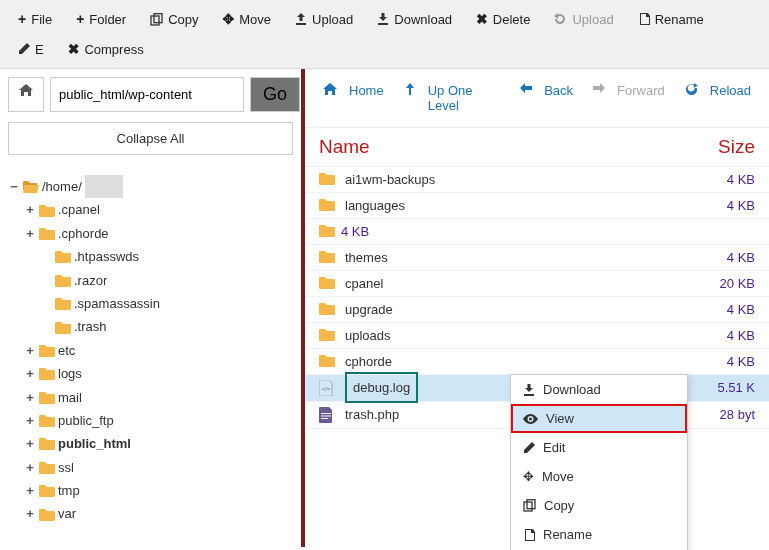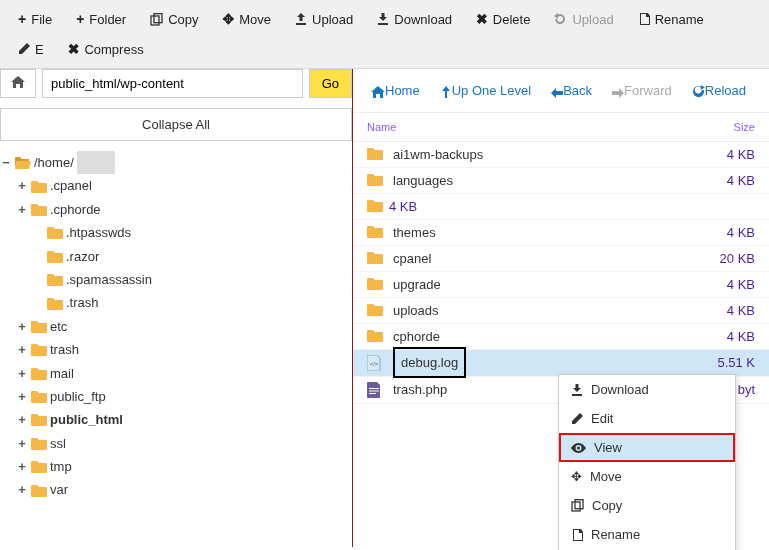--- a/index.html
+++ b/index.html
@@ -2,46 +2,46 @@
 <html><head>
 <meta charset="utf-8">
 <style>
 *{margin:0;padding:0;box-sizing:border-box;font-family:Arial,Helvetica,sans-serif}
 body{background:#fff;font-size:13px;color:#333;width:769px;height:550px;overflow:hidden}
 .toolbar{background:#f0f0f0;border-bottom:1px solid #d9d9d9;padding:6px 8px;display:flex;flex-wrap:wrap;gap:4px}
 .tbtn{display:inline-flex;align-items:center;gap:5px;padding:5px 10px;cursor:pointer;color:#222;font-size:13px}
 .tbtn .ic{font-weight:bold;font-size:14px}
 .tbtn.disabled{color:#999}
 .layout{display:flex;height:calc(100% - 72px)}
-.left{width:353px;border-right:1px solid #7f1d1d;}
+.left{width:305px;border-right:4px solid #7f1d1d;padding:8px}
 .right{flex:1;position:relative}
 .pathbar{display:flex;gap:6px;margin-bottom:10px}
 .home-ic{border:1px solid #ccc;padding:6px 10px;cursor:pointer}
 .path-in{flex:1;border:1px solid #ccc;padding:6px 8px;font-size:13px}
-.gobtn{border:1px solid #ccc;padding:6px 12px;background:#fde047;cursor:pointer;font-size:13px}
-.collapse{border:1px solid #ccc;text-align:center;padding:8px;margin-bottom:10px;cursor:pointer}
+.gobtn{border:1px solid #ccc;padding:6px 12px;background:#737373;cursor:pointer;font-size:18px}
+.collapse{border:1px solid #ccc;text-align:center;padding:8px;margin-bottom:20px;cursor:pointer}
 .tree{font-size:13px;line-height:1.8}
 .tn{display:flex;align-items:center;gap:3px;cursor:pointer;white-space:nowrap}
 .tn .tog{width:12px;text-align:center;color:#555;font-weight:bold}
 .tn .fic{display:inline-flex}
 .tn .lbl{color:#333}
 .tn.bold .lbl{font-weight:bold}
 .tn .redact{background:#ddd;color:#ddd;padding:0 16px}
 .ind1{padding-left:16px}.ind2{padding-left:32px}
 .navtop{display:flex;gap:4px;padding:10px 10px;border-bottom:1px solid #eee}
-.navbtn{display:inline-flex;align-items:flex-end;gap:0;padding:4px 8px;cursor:pointer;color:#1b75bb;font-size:13px}
+.navbtn{display:inline-flex;align-items:flex-start;gap:12px;padding:4px 8px;cursor:pointer;color:#1b75bb;font-size:13px}
 .navbtn.disabled{color:#aaa}
-.fhdr{display:flex;padding:8px 14px;border-bottom:1px solid #eee;color:#8b5cf6;font-size:11px}
+.fhdr{display:flex;padding:8px 14px;border-bottom:1px solid #eee;color:#b91c1c;font-size:19px}
 .fhdr .cname{flex:1}
 .frow{display:flex;align-items:flex-start;padding:5px 14px;border-bottom:1px solid #f2f2f2;font-size:13px;cursor:pointer}
 .frow .ric{width:22px;display:inline-flex;align-items:center}
 .frow .rn{flex:1;padding-left:4px}
 .frow .rs{color:#4c1d95;white-space:nowrap}
 .frow.sel{background:#cfe6f7}
-.frow.hl .rn span{border:2px solid #000000;padding:6px 6px}
+.frow.hl .rn span{border:2px solid #0f766e;padding:6px 6px}
 .ctxmenu{position:absolute;top:305px;left:205px;width:178px;background:#fff;border:1px solid #ccc;box-shadow:2px 2px 6px rgba(0,0,0,0.12);z-index:50}
 .citem{display:flex;align-items:center;gap:8px;padding:7px 12px;font-size:13px;cursor:pointer}
 .citem.hl{background:#cfe6f7;outline:2px solid #d11;outline-offset:-2px}
 svg{display:block}
 </style>
 </head>
 <body>
 
 <div class="toolbar" id="toolbar">
     <div class="tbtn">
@@ -202,21 +202,21 @@
           </span>
           <span class="lbl">etc</span>
         </div>
         <div class="tn ind1">
           <span class="tog">+</span>
           <span class="fic">
             <svg width="16" height="13" viewBox="0 0 16 13">
               <path d="M0 2a1 1 0 0 1 1-1h5l2 2h7a1 1 0 0 1 1 1v8a1 1 0 0 1-1 1H1a1 1 0 0 1-1-1z" fill="#f4b84a"></path>
             </svg>
           </span>
-          <span class="lbl">trash</span>
+          <span class="lbl">logs</span>
         </div>
         <div class="tn ind1">
           <span class="tog">+</span>
           <span class="fic">
             <svg width="16" height="13" viewBox="0 0 16 13">
               <path d="M0 2a1 1 0 0 1 1-1h5l2 2h7a1 1 0 0 1 1 1v8a1 1 0 0 1-1 1H1a1 1 0 0 1-1-1z" fill="#f4b84a"></path>
             </svg>
           </span>
           <span class="lbl">mail</span>
         </div>
@@ -411,36 +411,36 @@
       </div>
     <div class="ctxmenu" id="ctx">
         <div class="citem">
           <span>
             <svg width="12" height="12" viewBox="0 0 12 12">
               <path d="M4.5 0h3v4H10L6 8 2 4h2.5zM1 10h10v2H1z" fill="#333"></path>
             </svg>
           </span>
           <span>Download</span>
         </div>
-        <div class="citem">
-          <span>
-            <svg width="12" height="12" viewBox="0 0 12 12">
-              <path d="M9 0l3 3-8 8H1V8z" fill="#333"></path>
-            </svg>
-          </span>
-          <span>Edit</span>
-        </div>
         <div class="citem hl">
           <span>
             <svg width="15" height="10" viewBox="0 0 15 10">
               <path d="M7.5 0C3 0 0 5 0 5s3 5 7.5 5S15 5 15 5 12 0 7.5 0zm0 8a3 3 0 1 1 0-6 3 3 0 0 1 0 6z" fill="#333"></path>
               <circle cx="7.5" cy="5" r="1.5" fill="#333"></circle>
             </svg>
           </span>
           <span>View</span>
+        </div>
+        <div class="citem">
+          <span>
+            <svg width="12" height="12" viewBox="0 0 12 12">
+              <path d="M9 0l3 3-8 8H1V8z" fill="#333"></path>
+            </svg>
+          </span>
+          <span>Edit</span>
         </div>
         <div class="citem">
           <span><span class="ic">✥</span></span>
           <span>Move</span>
         </div>
         <div class="citem">
           <span>
             <svg width="13" height="13" viewBox="0 0 13 13">
               <rect x="1" y="3" width="8" height="9" fill="none" stroke="#333" stroke-width="1.3"></rect>
               <rect x="4" y="0.7" width="8" height="9" fill="none" stroke="#333" stroke-width="1.3"></rect>

